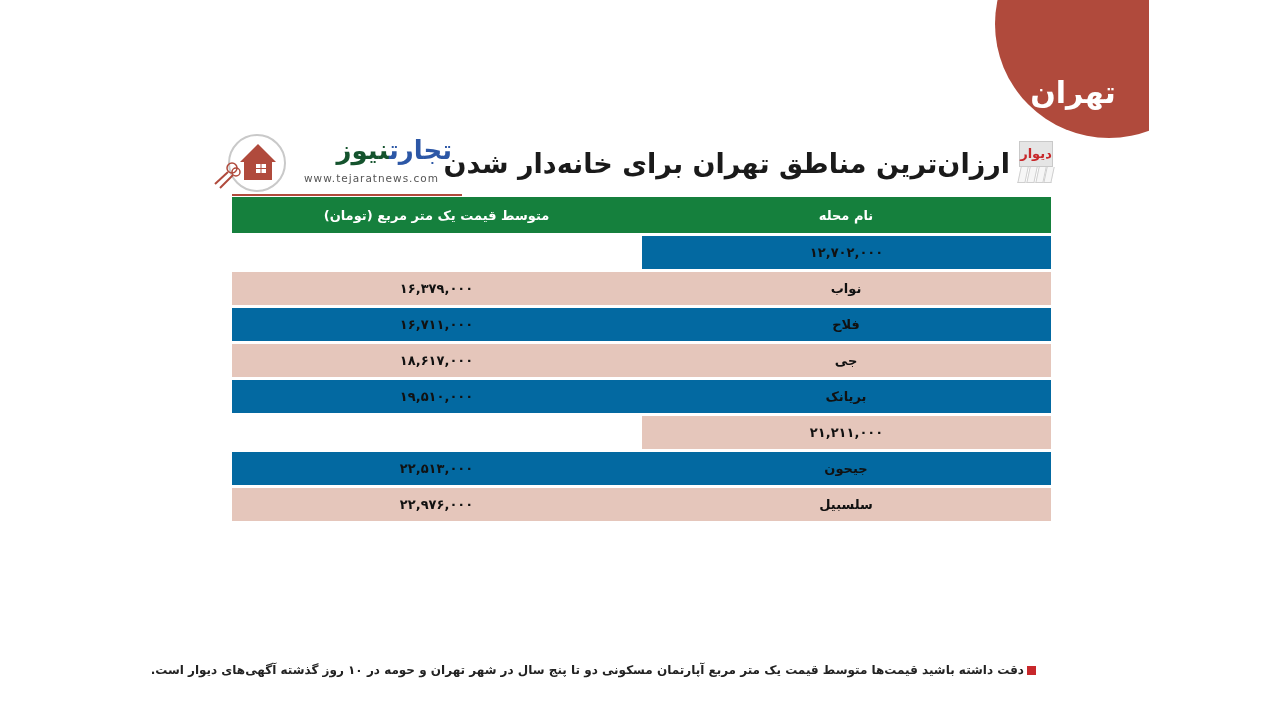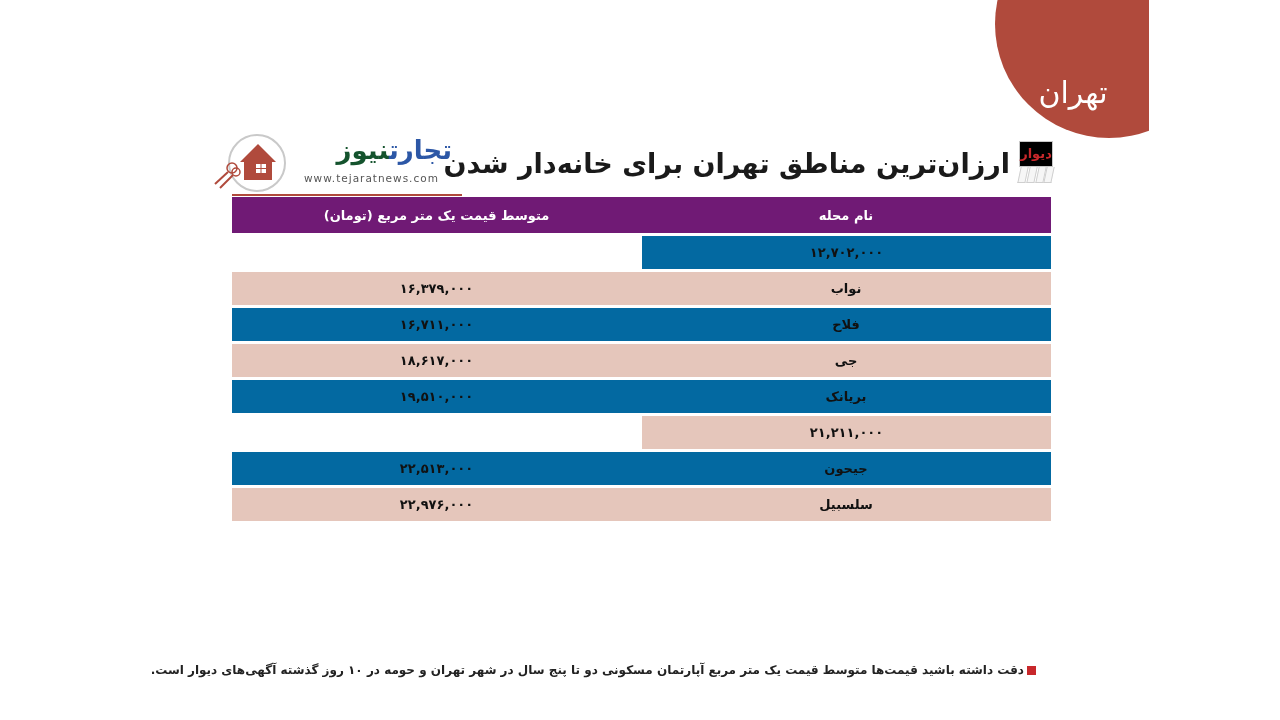--- a/index.html
+++ b/index.html
@@ -8,33 +8,33 @@
 
     .badge-circle {
       position: absolute; left: 995px; top: -90px; width: 228px; height: 228px;
       border-radius: 50%; background: #b04a3c;
     }
     .badge-clip {
       position: absolute; left: 0; top: 0; width: 1149px; height: 720px; overflow: hidden; pointer-events: none;
     }
     .badge-text {
       position: absolute; left: 1028px; top: 75px; width: 90px; text-align: center;
-      color: #fff; font-weight: normal; font-size: 30px; direction: rtl;
+      color: #fff; font-weight: bold; font-size: 30px; direction: rtl;
     }
 
     .title-row {
       position: absolute; right: 222px; top: 138px; height: 50px;
       display: flex; flex-direction: row-reverse; align-items: center; gap: 6px;
     }
     .divar-logo {
       width: 42px; height: 48px; position: relative;
     }
     .divar-logo .paper {
       position: absolute; left: 3px; top: 2px; width: 34px; height: 26px;
-      border: 1px solid #c9c9c9; background: #000000;
+      border: 1px solid #c9c9c9; background: #e5e5e5;
       color: #c8282b; font-weight: bold; font-size: 13px; text-align: center; line-height: 24px; direction: rtl;
     }
     .divar-logo .tabs {
       position: absolute; left: 3px; top: 28px; width: 34px; height: 16px;
       display: flex; gap: 1px;
     }
     .divar-logo .tabs span {
       flex: 1; border: 1px solid #cfcfcf; border-top: none; background: #f6f6f6; transform: skewX(-12deg);
     }
     .page-title {
@@ -68,21 +68,21 @@
       position: absolute; left: 229px; top: 197px; width: 822px;
     }
     .thead, .trow { display: flex; flex-direction: row-reverse; }
     .thead { height: 36px; margin-bottom: 3px; }
     .trow { height: 33px; margin-bottom: 3px; }
     .cell {
       display: flex; align-items: center; justify-content: center; direction: rtl; font-weight: bold;
     }
     .cell.name { width: 410px; }
     .cell.price { width: 409px; margin-left: 3px; }
-    .thead .cell { background: #701a75; color: #fff; font-size: 13px; }
+    .thead .cell { background: #15803d; color: #fff; font-size: 13px; }
     .trow.odd .cell { background: #0369a1; }
     .trow.even .cell { background: #e5c6bb; }
     .trow .cell { font-size: 13px; color: #111; }
 
     .footnote {
       position: absolute; right: 244px; top: 663px; direction: rtl; white-space: nowrap;
       font-size: 12px; font-weight: bold; color: #222; display: flex; align-items: center; gap: 3px;
     }
     .footnote .sq { width: 9px; height: 9px; background: #c8282b; display: inline-block; }
   </style>

